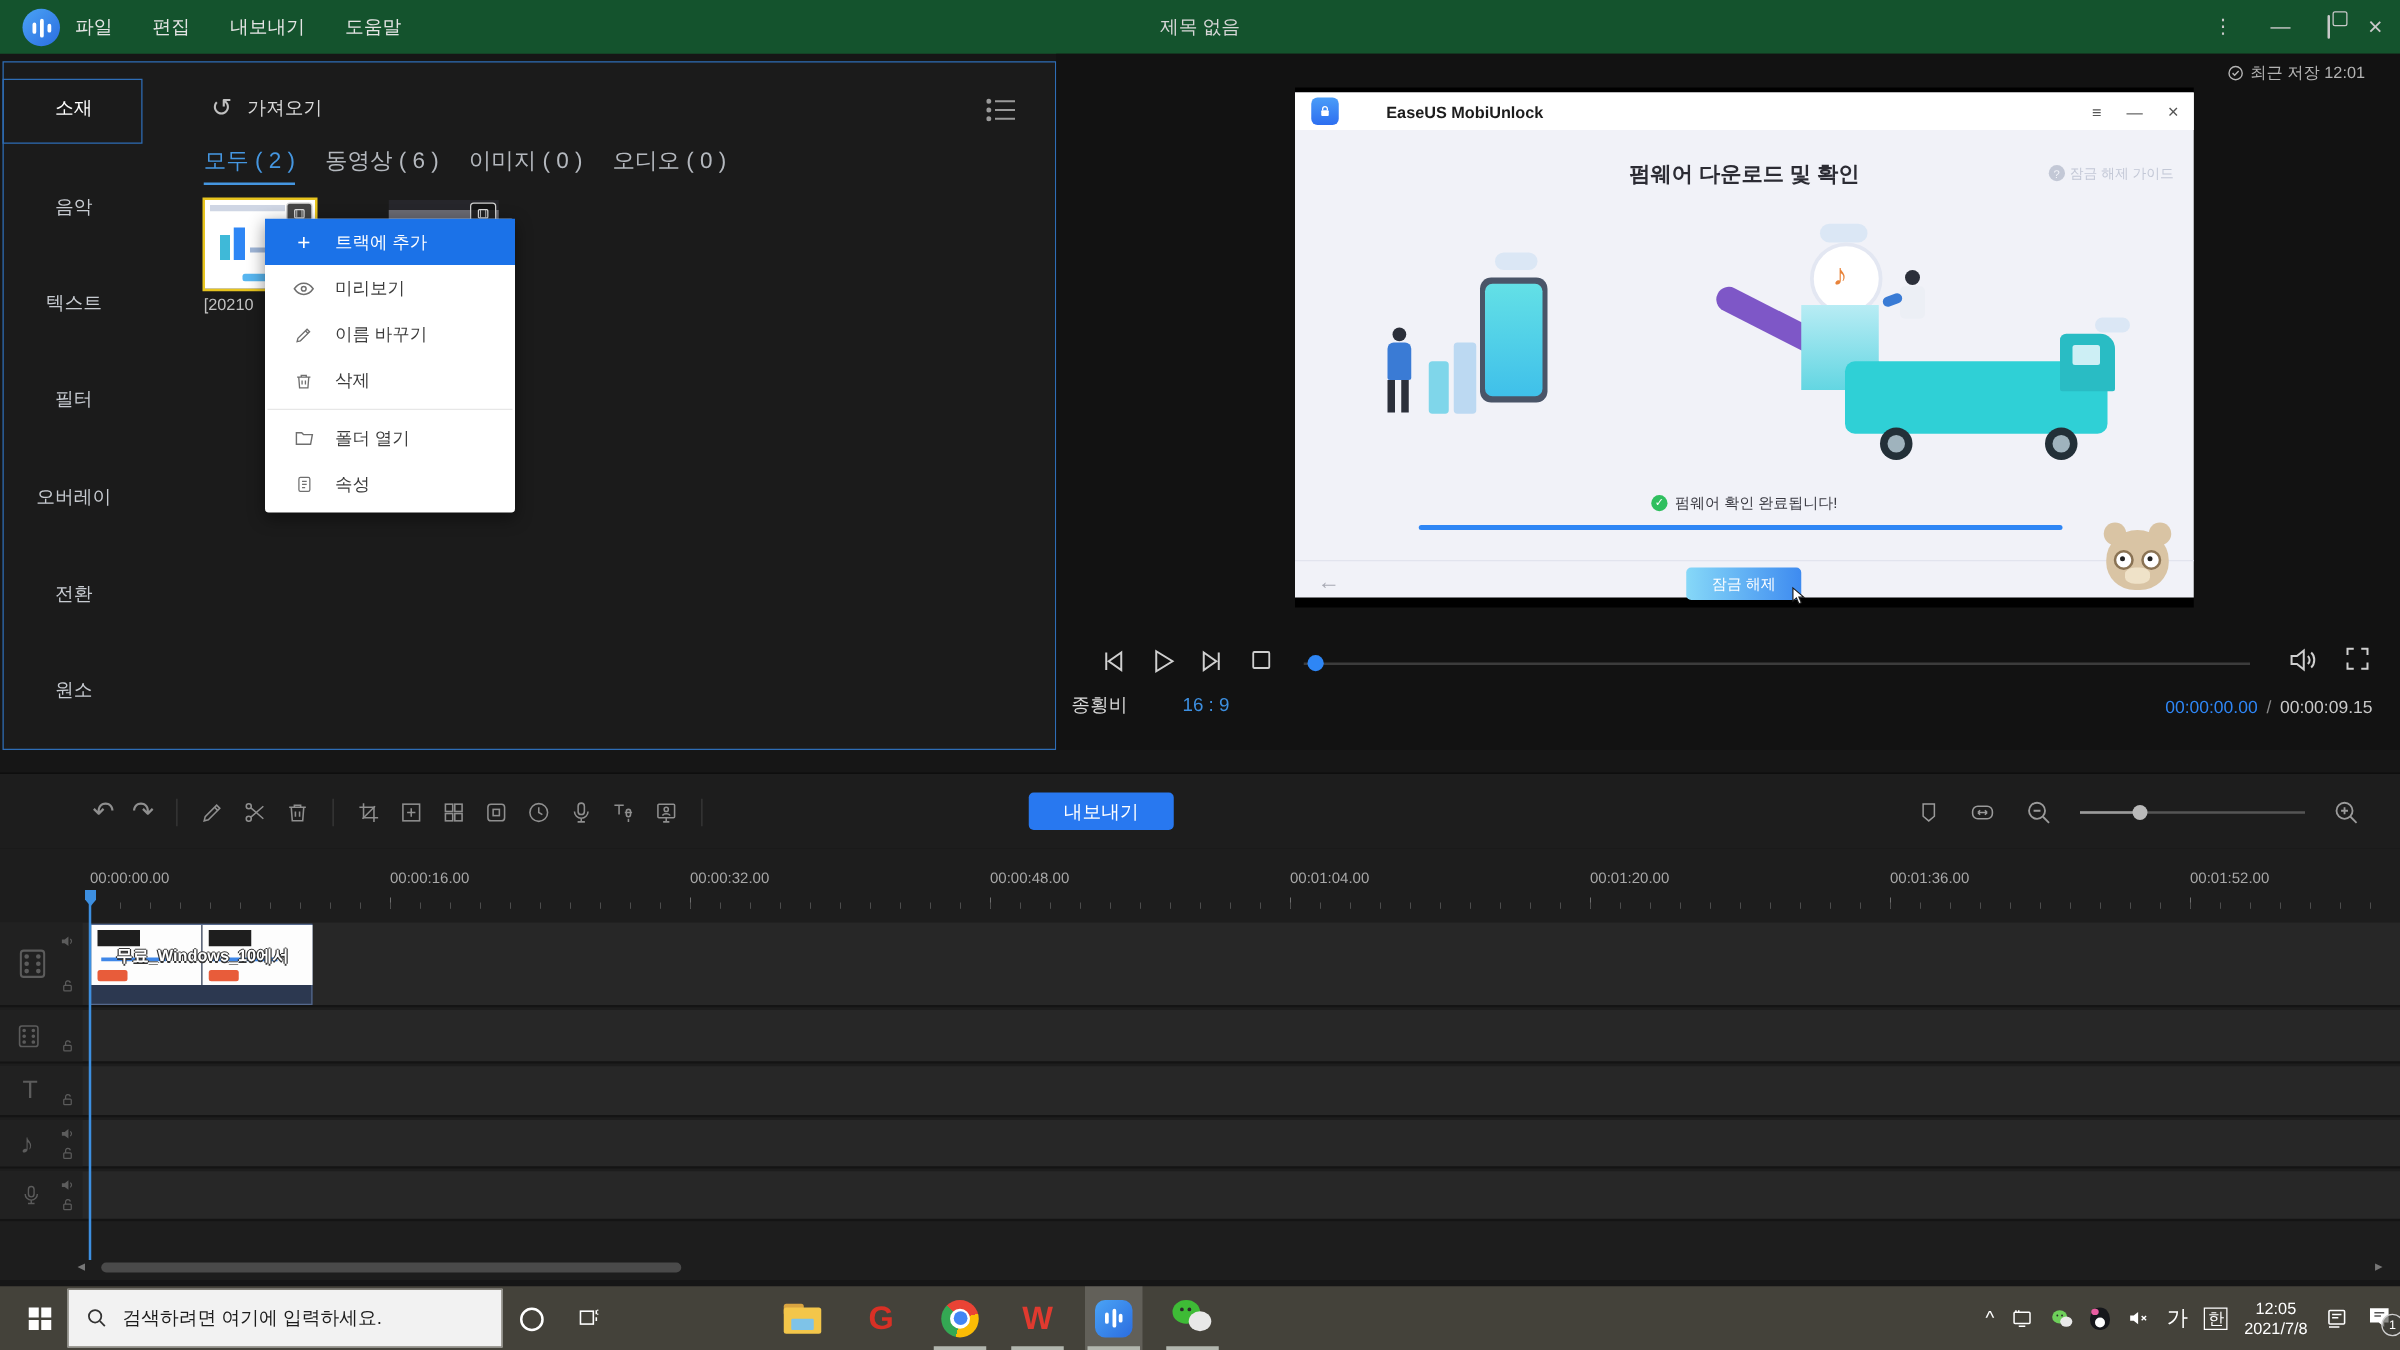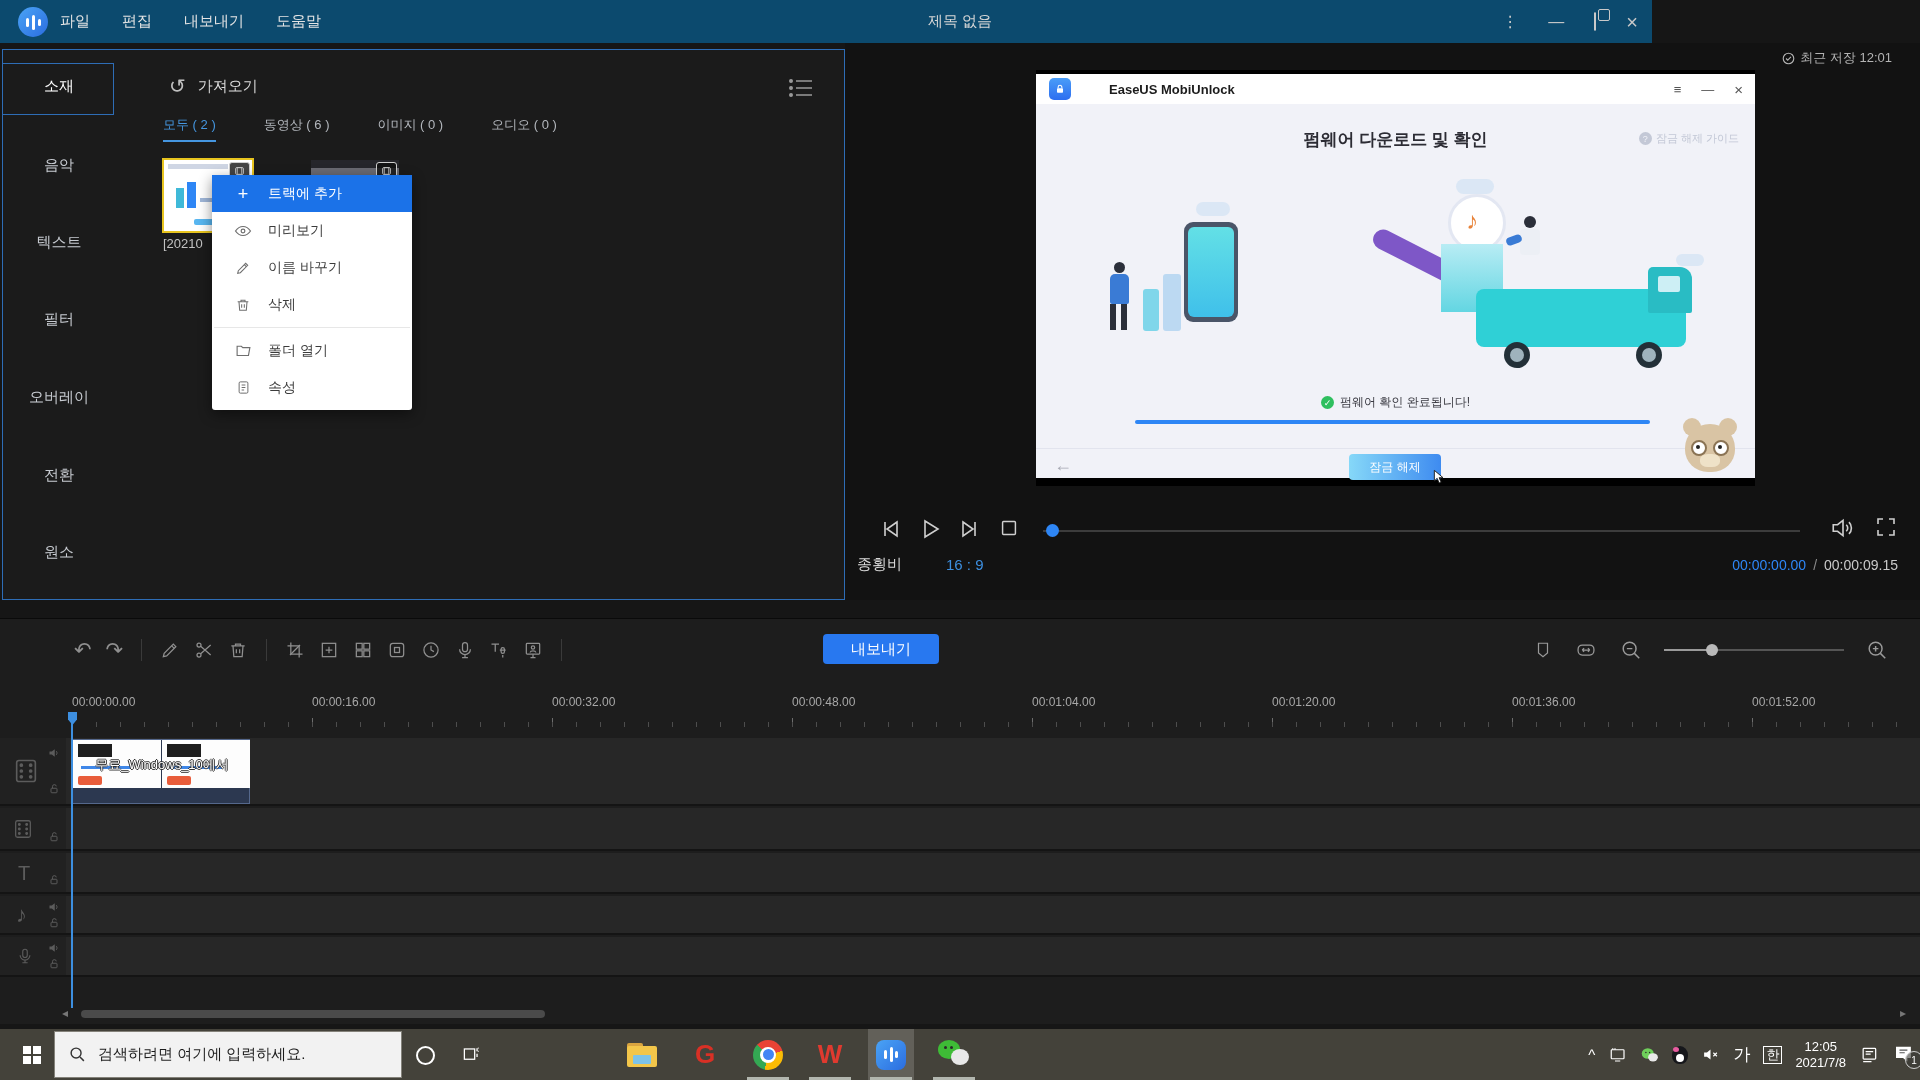--- a/index.html
+++ b/index.html
@@ -1,41 +1,41 @@
 <!DOCTYPE html>
 <html><head>
 <meta charset="utf-8">
 <style>
   html,body{margin:0;padding:0;background:#000;}
   #root{position:relative;width:1920px;height:1080px;background:#161616;overflow:hidden;
         font-family:"Liberation Sans","DejaVu Sans",sans-serif;-webkit-font-smoothing:antialiased;}
   svg{display:block;}
 
   
-  #titlebar{position:absolute;left:0;top:0;width:1652px;height:43px;background:#0c4a6e;}
+  #titlebar{position:absolute;left:0;top:0;width:1920px;height:43px;background:#14532d;}
   .applogo{position:absolute;left:18px;top:7px;width:30px;height:30px;border-radius:50%;
            background:linear-gradient(135deg,#4aa3f5,#2b6de0);display:flex;align-items:center;justify-content:center;gap:3px;}
   .applogo i{display:block;width:3px;background:#fff;border-radius:2px;}
   .menu{position:absolute;left:60px;top:0;height:43px;display:flex;align-items:center;gap:32px;color:#e4e4e4;font-size:15px;}
   .menu span{cursor:default;}
   #win-title{position:absolute;left:0;top:0;width:1920px;height:43px;display:flex;align-items:center;justify-content:center;
              color:#d6d6d6;font-size:15px;pointer-events:none;}
   .winctl{position:absolute;right:14px;top:0;height:43px;display:flex;align-items:center;gap:30px;color:#c9c9c9;}
   .winctl .g{font-size:16px;line-height:1;}
   .restore-glyph{width:12px;height:12px;border:1px solid #c9c9c9;border-radius:2px;position:relative;}
   .restore-glyph:before{content:"";position:absolute;left:3px;top:-4px;width:10px;height:10px;border:1px solid #c9c9c9;border-radius:2px;}
 
   
   #media-panel{position:absolute;left:2px;top:49px;width:843px;height:551px;background:#1b1b1b;border:1px solid #2e6db6;box-sizing:border-box;}
   .side-item{position:absolute;left:0;width:112px;text-align:center;color:#c7cbd1;font-size:15px;}
   .side-active-box{position:absolute;left:-1px;top:13px;width:112px;height:52px;border:1px solid #2e6db6;box-sizing:border-box;}
   .import-row{position:absolute;left:166px;top:24px;display:flex;align-items:center;gap:12px;color:#d9d9d9;font-size:15px;}
   .import-row .g{font-size:20px;color:#c0c0c0;}
   .listview{position:absolute;left:786px;top:28px;width:24px;height:20px;color:#9a9a9a;}
-  .tabs{position:absolute;left:160px;top:66px;display:flex;gap:48px;font-size:13px;color:#b4b8be;text-align:right;}
+  .tabs{position:absolute;left:160px;top:66px;display:flex;gap:24px;font-size:18px;color:#b4b8be;text-align:right;}
   .tab{padding-bottom:6px;}
   .tab.active{color:#4596e0;border-bottom:2px solid #4596e0;}
   .thumb{position:absolute;top:110px;width:88px;height:71px;background:#fff;}
   .thumb .badge{position:absolute;right:2px;top:2px;width:19px;height:16px;background:rgba(15,15,15,.78);border-radius:3px;
                 display:flex;align-items:center;justify-content:center;color:#ddd;}
   .thumb1{left:161px;outline:2px solid #e7c41f;}
   .thumb2{left:308px;background:#26262b;}
   .clipname{position:absolute;left:160px;top:186px;color:#c2c2c2;font-size:13px;}
   
   #ctxmenu{position:absolute;left:209px;top:125px;width:200px;background:#ffffff;border-radius:3px;
@@ -111,21 +111,21 @@
   .playhead-line{position:absolute;left:71px;top:33px;width:2px;height:296px;background:#3d8fe0;z-index:5;}
   .trk-row{position:absolute;left:0;width:1920px;background:#272727;border-bottom:2px solid #141414;box-sizing:border-box;}
   .trk-head{position:absolute;left:0;top:0;width:66px;height:100%;background:#212121;color:#5c5c5c;}
   .trk-main-ic{position:absolute;left:12px;top:50%;transform:translateY(-50%);}
   .trk-mini{position:absolute;left:48px;color:#5c5c5c;}
   .clip{position:absolute;left:72px;top:1px;width:178px;height:65px;border:1px solid #55688c;box-sizing:border-box;background:#2c3850;z-index:4;}
   .clip .ph{position:absolute;top:0;width:88px;height:48px;background:#fdfdfd;overflow:hidden;}
   .clip .ph .bar{position:absolute;left:5px;top:4px;width:34px;height:13px;background:#1e1e1e;}
   .clip .ph .ln{position:absolute;left:8px;top:26px;width:52px;height:3px;background:#3f87e8;}
   .clip .ph .rd{position:absolute;left:5px;bottom:3px;width:24px;height:9px;background:#e85c3a;border-radius:2px;}
-  .clip-text{position:absolute;left:0;top:16px;width:178px;text-align:center;color:#fff;font-size:13px;font-weight:normal;z-index:3;
+  .clip-text{position:absolute;left:0;top:16px;width:178px;text-align:center;color:#fff;font-size:13px;font-weight:bold;z-index:3;
     text-shadow:-1px 0 #333,1px 0 #333,0 -1px #333,0 1px #333;white-space:nowrap;overflow:hidden;}
   .hscroll-thumb{position:absolute;left:81px;top:331px;width:464px;height:8px;border-radius:4px;background:#4a4a4a;}
   .hscroll-arrow{position:absolute;top:327px;color:#777;font-size:12px;}
 
   
   #taskbar{position:absolute;left:0;top:1029px;width:1920px;height:51px;background:#44423a;}
   .start{position:absolute;left:10px;top:0;width:44px;height:51px;display:flex;align-items:center;justify-content:center;}
   .winlogo{display:grid;grid-template-columns:8px 8px;grid-template-rows:8px 8px;gap:2px;}
   .winlogo i{background:#fff;display:block;}
   .searchbox{position:absolute;left:54px;top:2px;width:348px;height:47px;background:#f2f2f2;border:1px solid #84827a;box-sizing:border-box;

